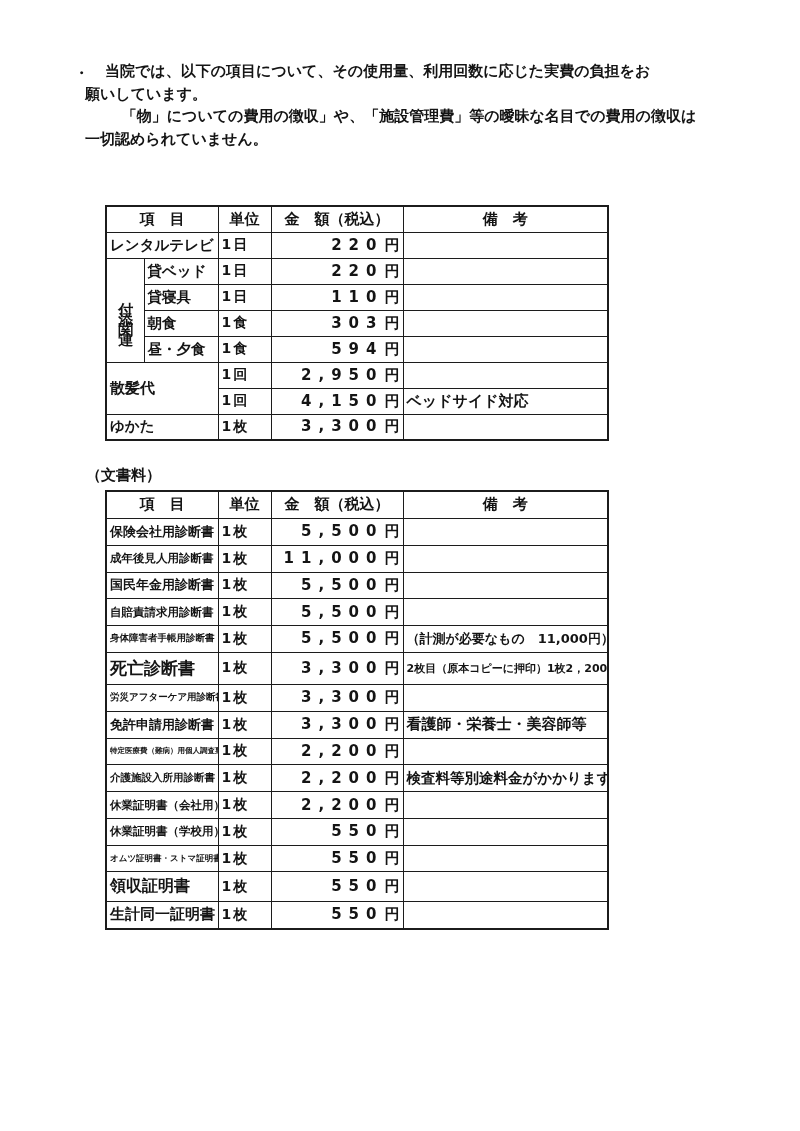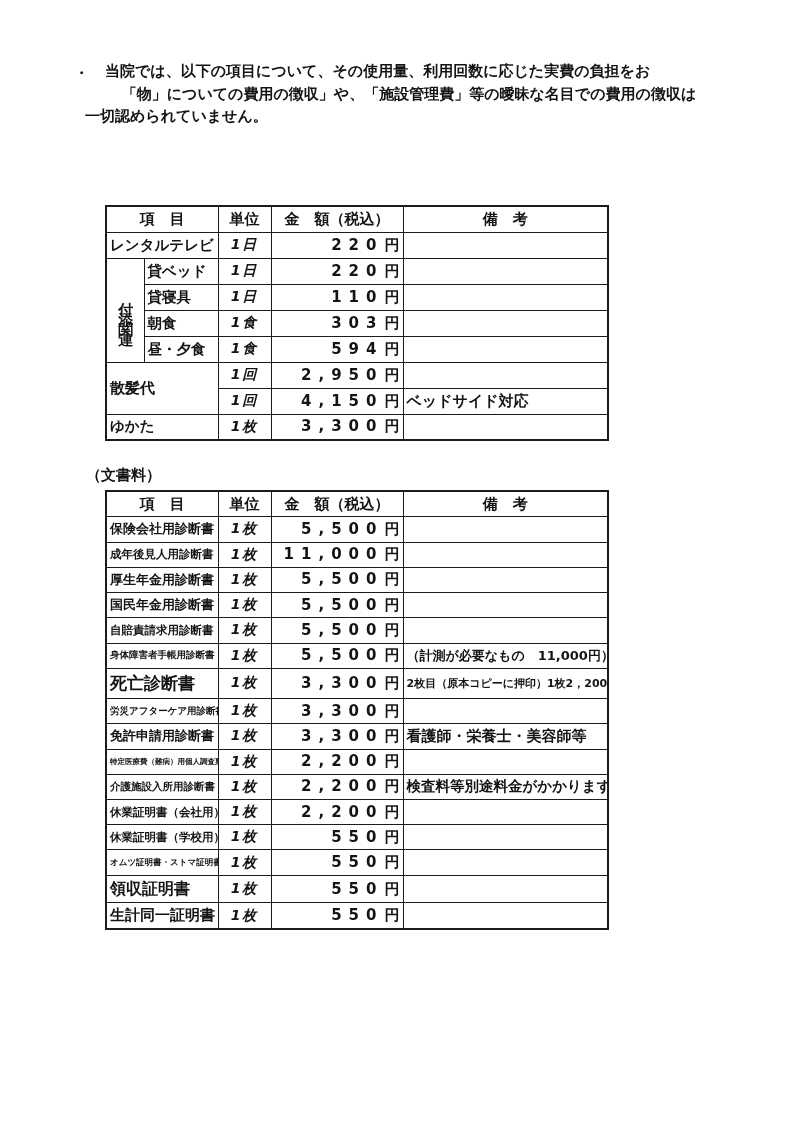--- a/index.html
+++ b/index.html
@@ -28,21 +28,21 @@
   table.t td {
     border:1.5px solid #1c1c1c; overflow:hidden; white-space:nowrap;
     vertical-align:middle; padding:0 3px;
   }
   .t1 { top:205px; height:234px; }
   .t1 tr { height:26px; }
   .t2 { top:490px; height:440px; }
   .hdr td { text-align:center; font-size:15px; }
   td.item { text-align:left; padding-left:4px; font-size:14.5px; }
   .t2 td.item { font-size:13px; }
-  td.unit { text-align:center; font-size:14px; letter-spacing:2px; padding-right:0;font-style:italic; }
+  td.unit { font-size:14px; letter-spacing:2px; padding-right:0; }
   td.amtcell { text-align:right; padding-right:9px; font-size:15px; }
   .amt { letter-spacing:7px; }
   .yen { letter-spacing:0; margin-left:1px; }
   td.rem { text-align:left; padding-left:5px; font-size:15px; }
   td.vlabel {
     writing-mode:vertical-rl; text-orientation:upright;
     text-align:center; letter-spacing:10px; font-size:15px;
     padding:4px 10px 0 0;
   }
   td.hcut { text-align:left; padding-left:5px; font-size:15px; }
@@ -58,20 +58,21 @@
   .seclabel { position:absolute; left:86px; top:466px; font-size:15px; }
 </style>
 </head>
 <body>
 
 <div class="page">
 
   <div class="intro">
     <span class="bullet">・</span>
     <div class="il ind0">当院では、以下の項目について、その使用量、利用回数に応じた実費の負担をお</div>
+    <div class="il ind1">願いしています。</div>
     <div class="il ind3">「物」についての費用の徴収」や、「施設管理費」等の曖昧な名目での費用の徴収は</div>
     <div class="il ind4">一切認められていません。</div>
   </div>
 
   <table class="t t1">
     <colgroup>
         <col style="width:38px">
         <col style="width:74px">
         <col style="width:53px">
         <col style="width:132px">
@@ -157,26 +158,20 @@
       <td class="amtcell"><span class="amt">5,500</span><span class="yen">円</span></td>
       <td class="rem"></td>
     </tr>
     <tr>
       <td class="item f12">成年後見人用診断書</td>
       <td class="unit">1枚</td>
       <td class="amtcell"><span class="amt">11,000</span><span class="yen">円</span></td>
       <td class="rem"></td>
     </tr>
     <tr>
-      <td class="item f13">厚生年金用診断書</td>
-      <td class="unit">1枚</td>
-      <td class="amtcell"><span class="amt">5,500</span><span class="yen">円</span></td>
-      <td class="rem"></td>
-    </tr>
-    <tr>
       <td class="item f13">国民年金用診断書</td>
       <td class="unit">1枚</td>
       <td class="amtcell"><span class="amt">5,500</span><span class="yen">円</span></td>
       <td class="rem"></td>
     </tr>
     <tr>
       <td class="item f12">自賠責請求用診断書</td>
       <td class="unit">1枚</td>
       <td class="amtcell"><span class="amt">5,500</span><span class="yen">円</span></td>
       <td class="rem"></td>

